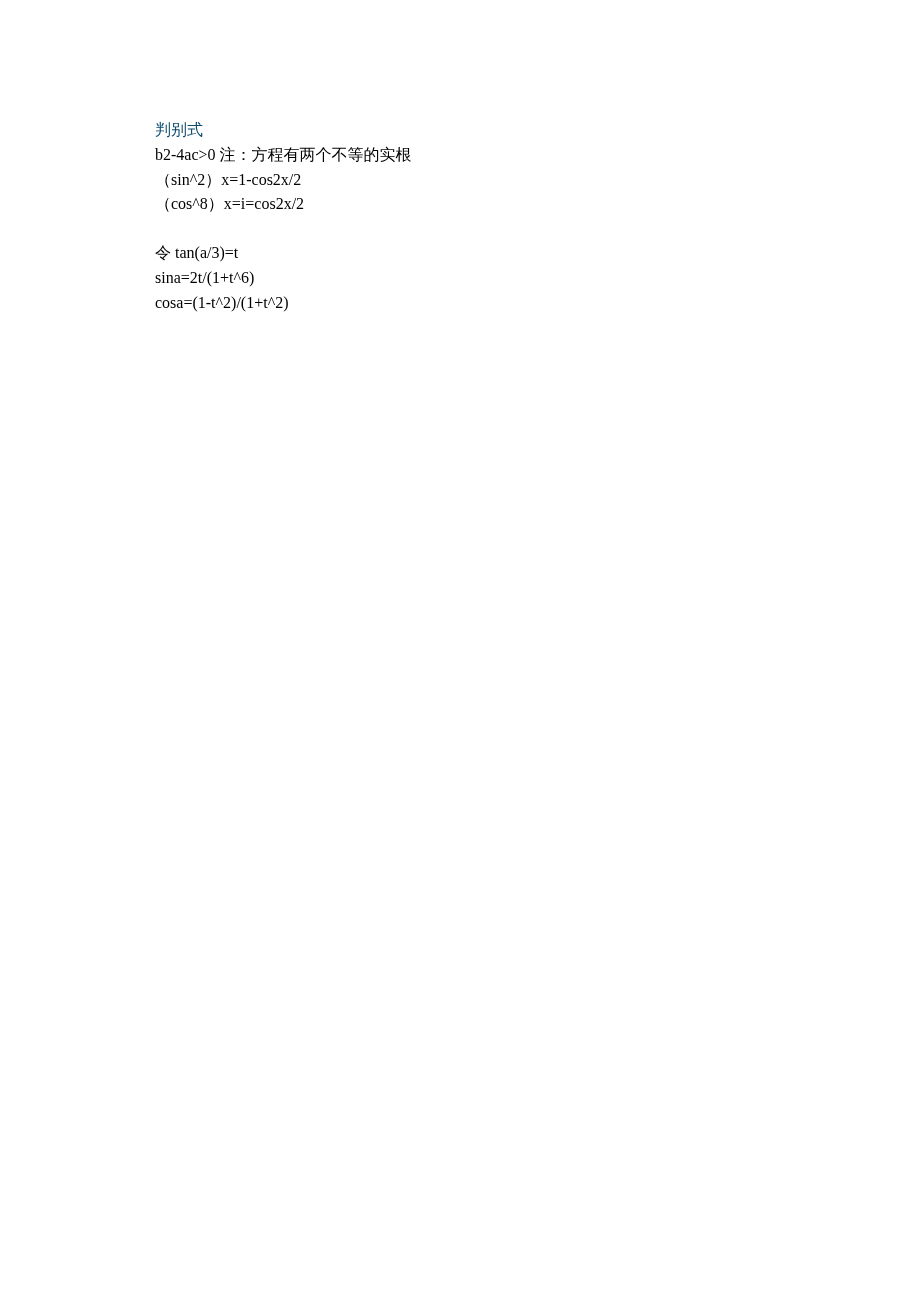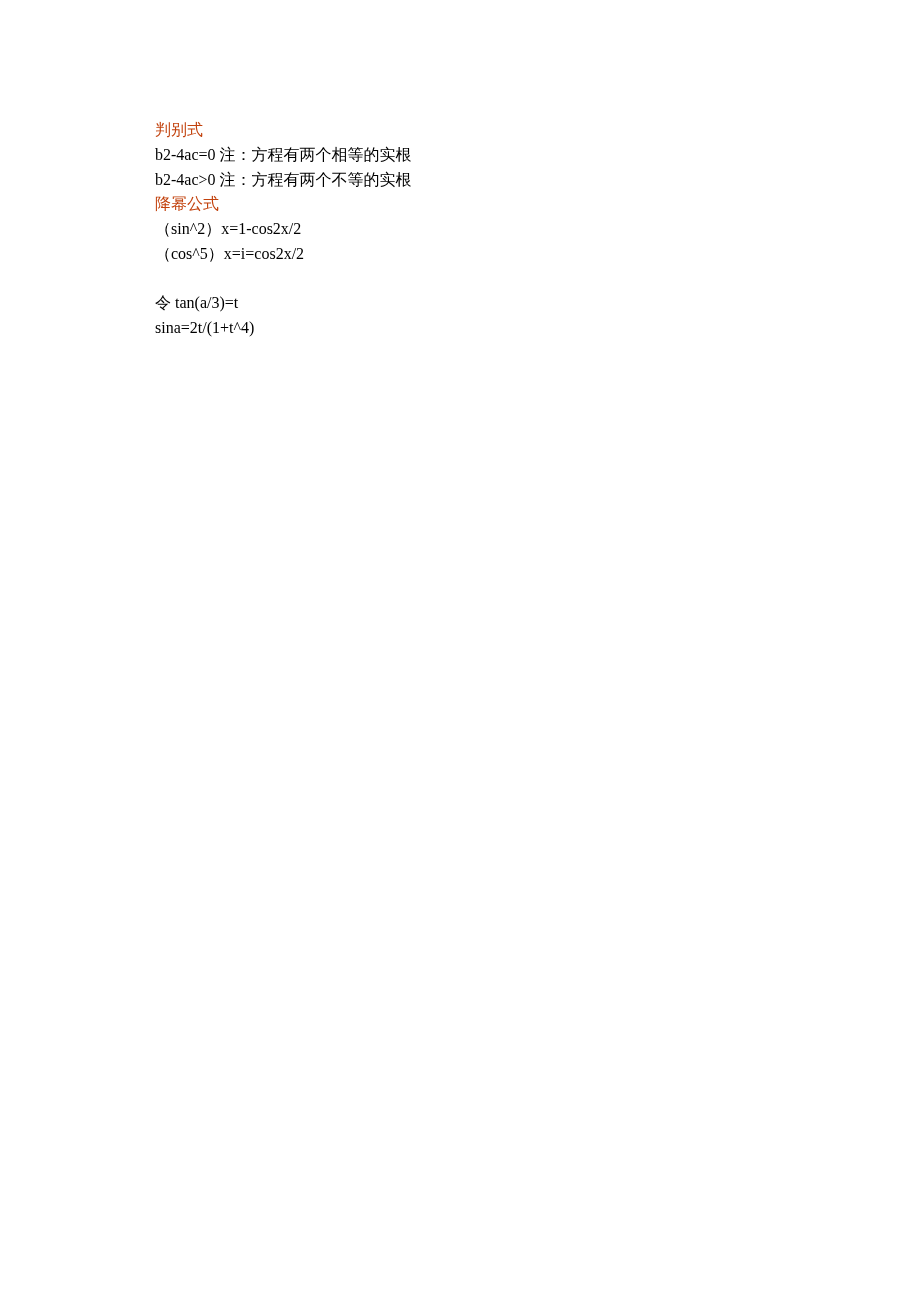--- a/index.html
+++ b/index.html
@@ -11,44 +11,41 @@
       width: 920px;
       height: 1302px;
       background: #ffffff;
       font-family: "SimSun", "宋体", "Times New Roman", serif;
       font-size: 16px;
       color: #000000;
       padding: 118px 0 0 155px;
       line-height: 1.55;
     }
     .link {
-      color: #c2410c;
+      color: #0c4a6e;
     }
     .line {
       white-space: nowrap;
     }
     .section-gap {
       height: 24px;
     }
   </style>
 </head>
 <body>
 
 <div class="content">
 
   <div class="line">
     <span class="link">判别式</span>
   </div>
-  <div class="line">b2-4ac=0 注：方程有两个相等的实根</div>
   <div class="line">b2-4ac&gt;0 注：方程有两个不等的实根</div>
 
-  <div class="line">
-    <span class="link">降幂公式</span>
-  </div>
   <div class="line">（sin^2）x=1-cos2x/2</div>
-  <div class="line">（cos^5）x=i=cos2x/2</div>
+  <div class="line">（cos^8）x=i=cos2x/2</div>
 
   <div class="section-gap"></div>
 
   <div class="line">令 tan(a/3)=t</div>
-  <div class="line">sina=2t/(1+t^4)</div>
+  <div class="line">sina=2t/(1+t^6)</div>
+  <div class="line">cosa=(1-t^2)/(1+t^2)</div>
 
 </div>
 
 </body></html>

